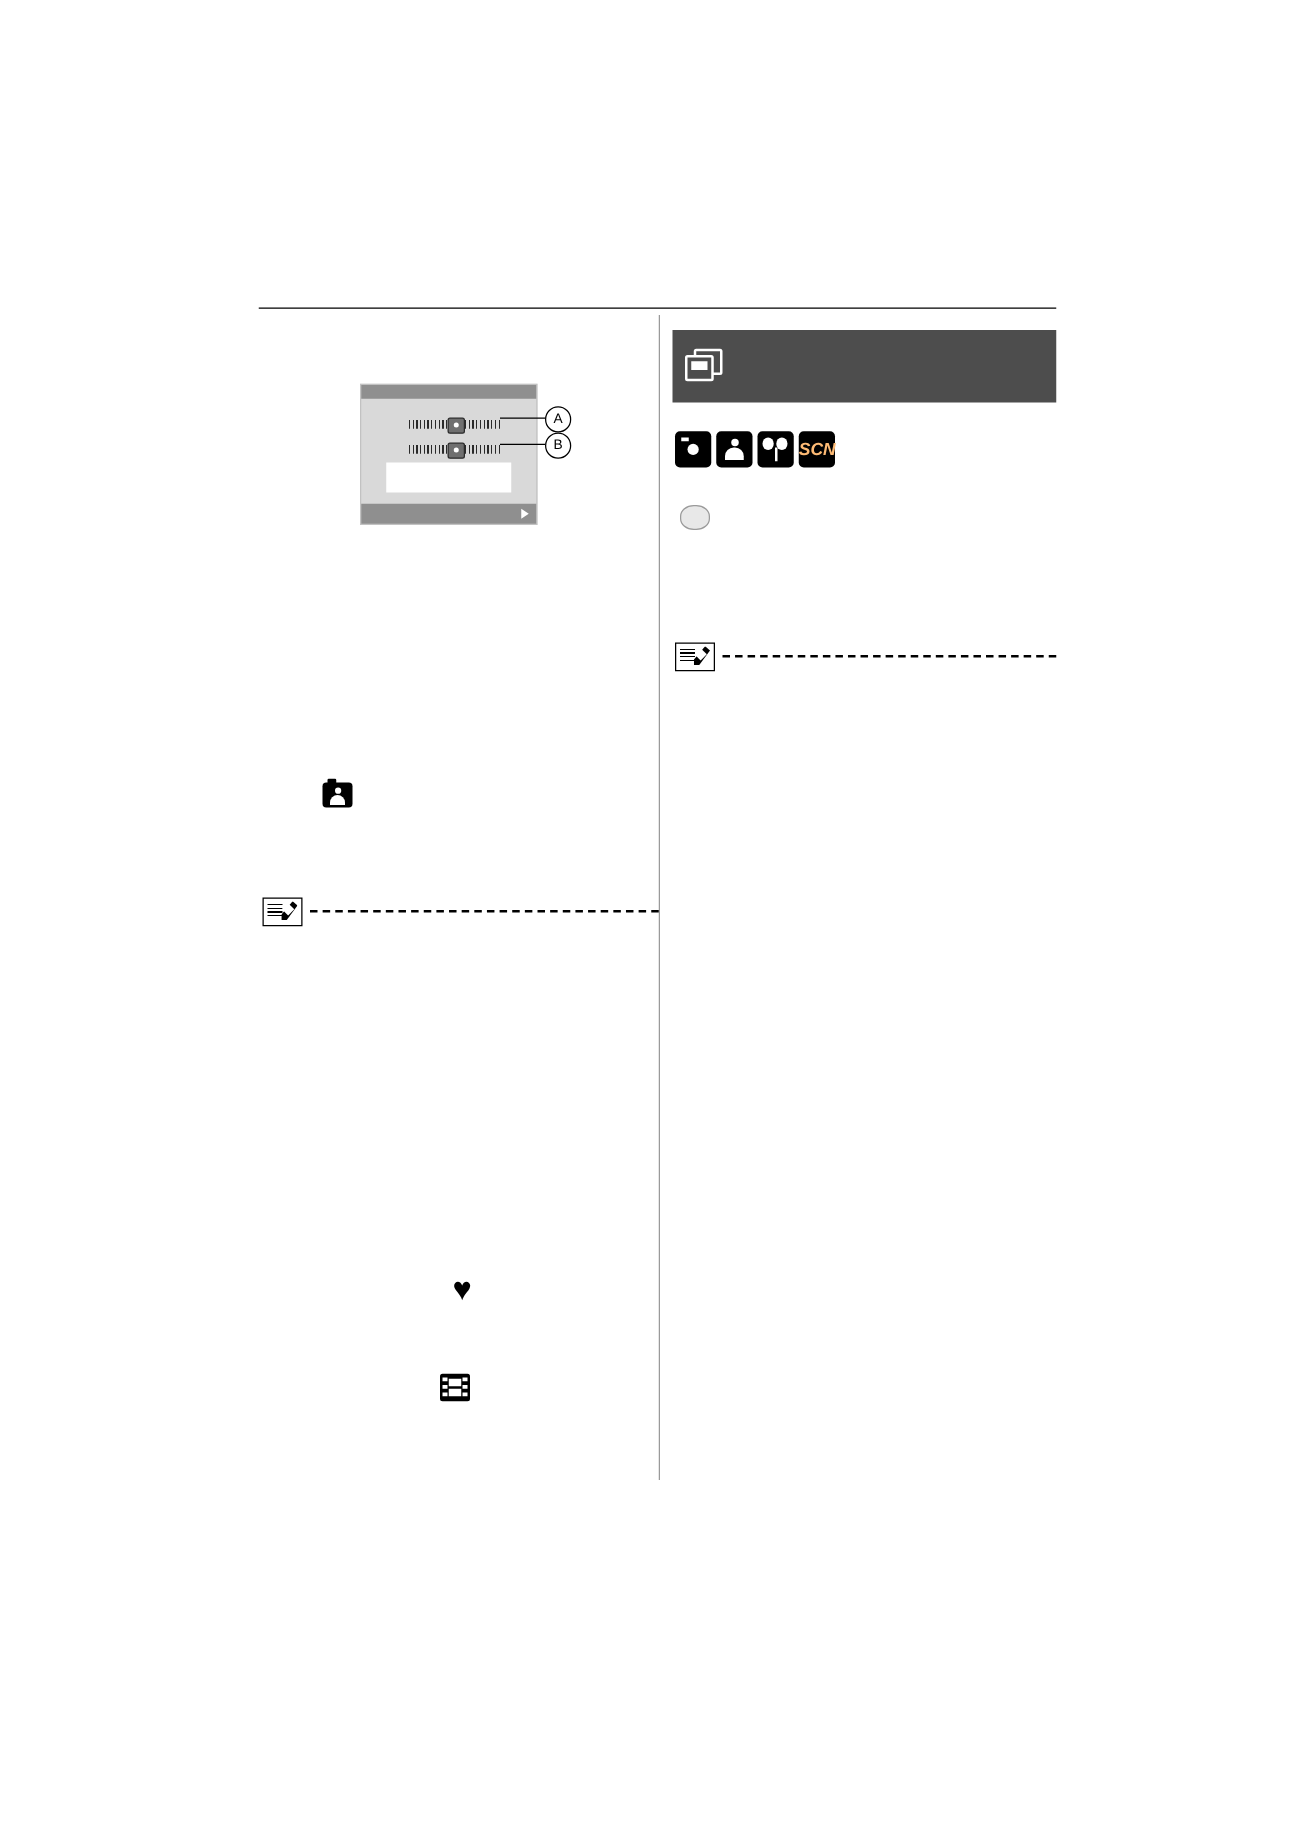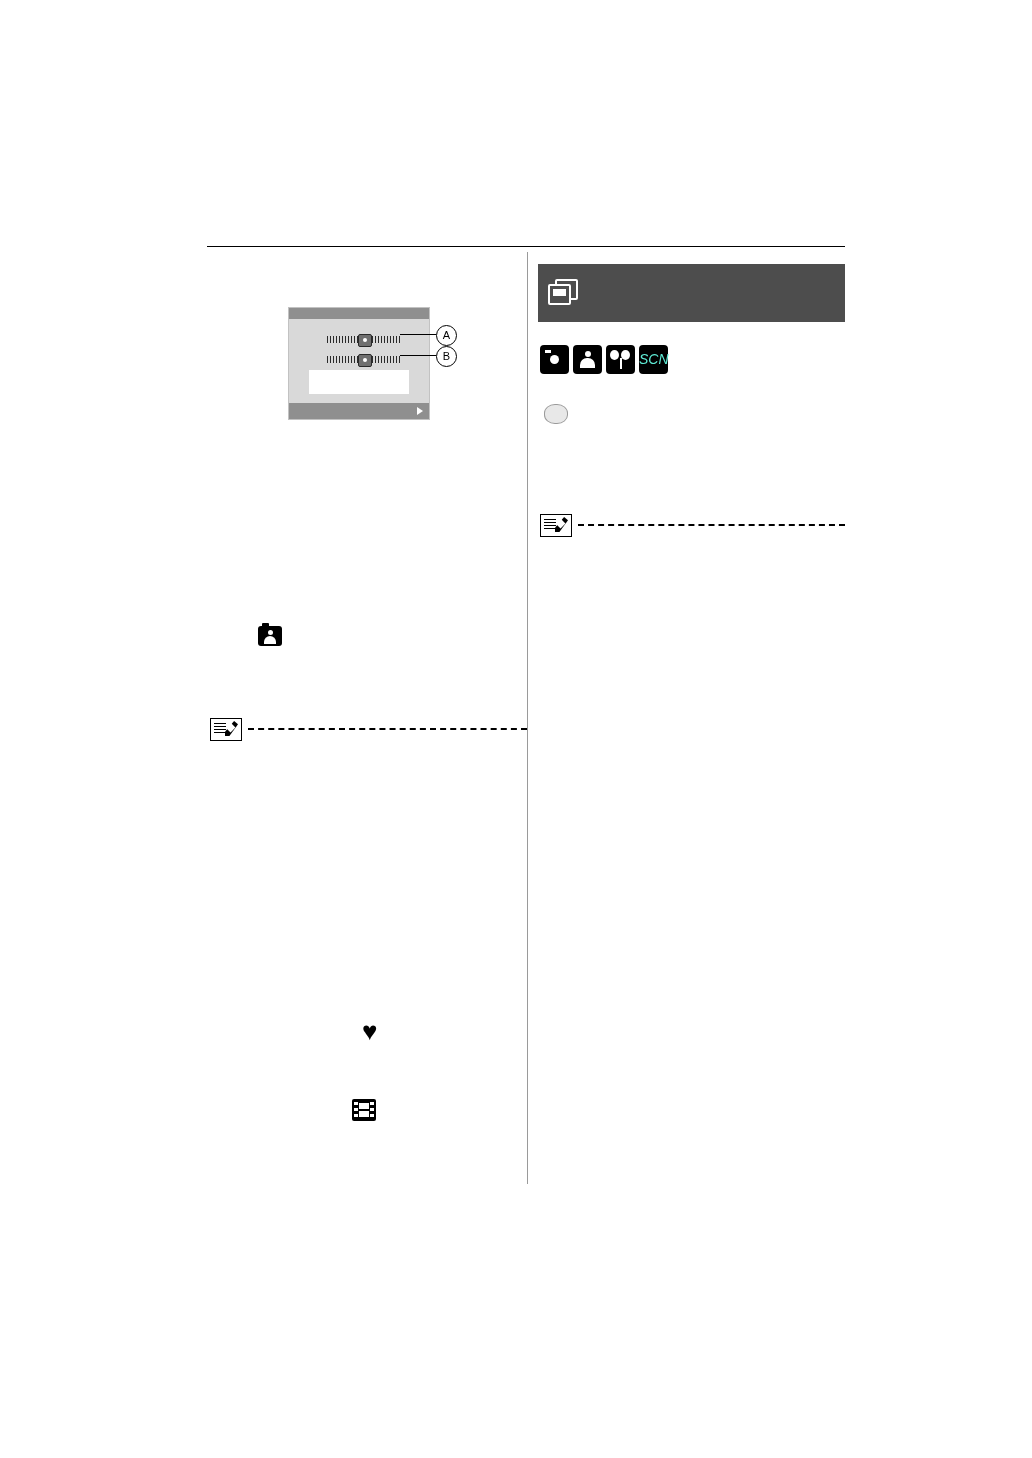--- a/index.html
+++ b/index.html
@@ -323,23 +323,23 @@
     width: 2px; height: 11px;
     background: #ffffff;
   }
   .mi-macro .petal {
     position: absolute;
     width: 9px; height: 10px;
     background: #ffffff;
     border-radius: 50% 50% 50% 50%;
   }
   .mi-scn {
-    color: #5eead4;
+    color: #fdba74;
     font-size: 14px;
-    font-weight: normal;
+    font-weight: bold;
     font-style: italic;
     line-height: 29px;
     font-family: "Liberation Sans", sans-serif;
   }
 
   
   .oval-button {
     position: absolute;
     left: 544px;
     top: 404px;

